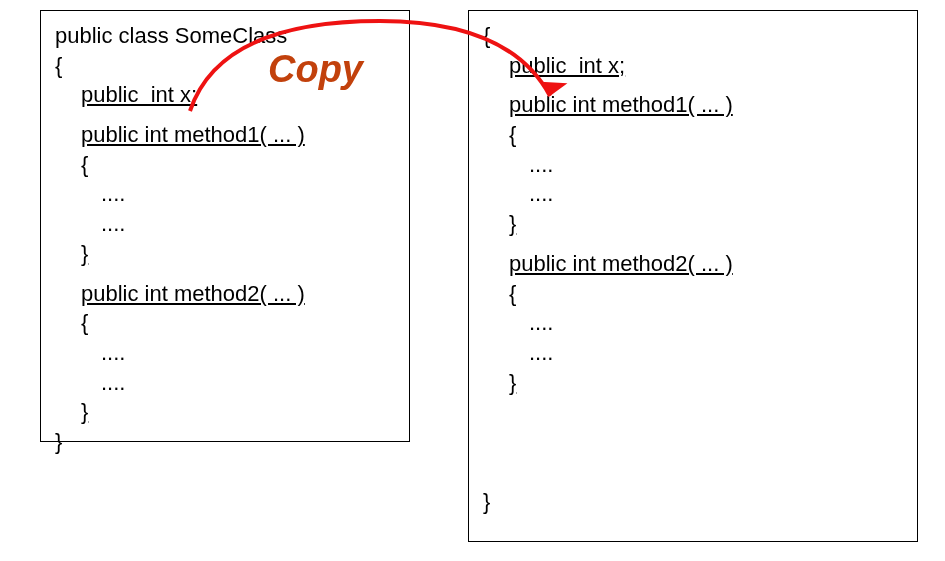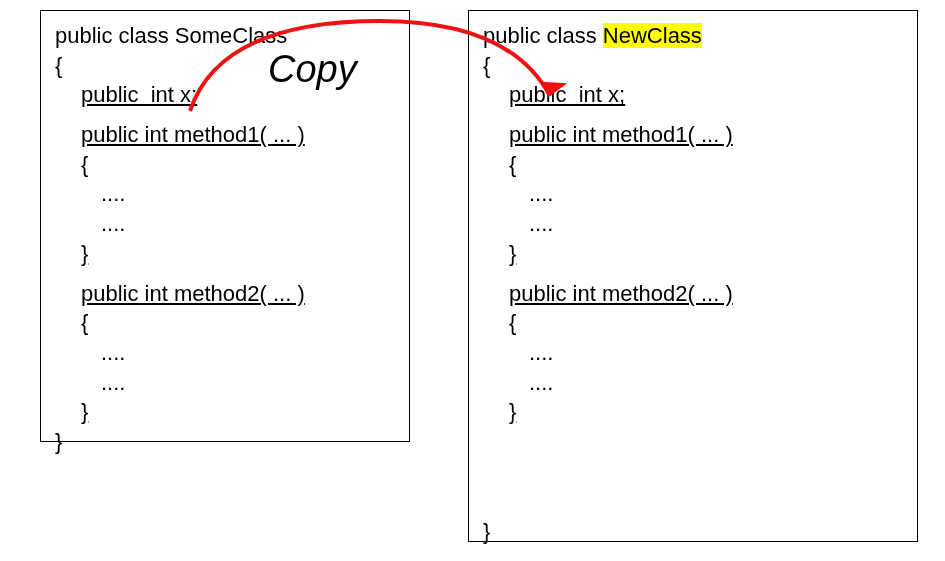--- a/index.html
+++ b/index.html
@@ -41,23 +41,23 @@
   .indent2 { padding-left: 46px; }
   .gap { height: 10px; }
   .highlight {
     background: #ffff00;
   }
   .copy-label {
     position: absolute;
     left: 268px;
     top: 48px;
     font-size: 38px;
-    font-weight: normal;
+    font-weight: bold;
     font-style: italic;
-    color: #000000;
+    color: #c2410c;
     font-family: Arial, Helvetica, sans-serif;
   }
   .arrow-svg {
     position: absolute;
     left: 180px;
     top: 16px;
     width: 410px;
     height: 120px;
     pointer-events: none;
   }
@@ -78,21 +78,20 @@
   <div class="gap"></div>
   <div class="code-line indent1">public int method2( ... )</div>
   <div class="code-line indent1">{</div>
   <div class="code-line indent2">....</div>
   <div class="code-line indent2">....</div>
   <div class="code-line indent1">}</div>
   <div class="code-line">}</div>
 </div>
 
 <div class="code-box box-right">
-  <div class="code-line"><span>public class </span><span class="highlight">NewClass</span></div>
   <div class="code-line">{</div>
   <div class="code-line indent1">public  int x;</div>
   <div class="gap"></div>
   <div class="code-line indent1">public int method1( ... )</div>
   <div class="code-line indent1">{</div>
   <div class="code-line indent2">....</div>
   <div class="code-line indent2">....</div>
   <div class="code-line indent1">}</div>
   <div class="gap"></div>
   <div class="code-line indent1">public int method2( ... )</div>

